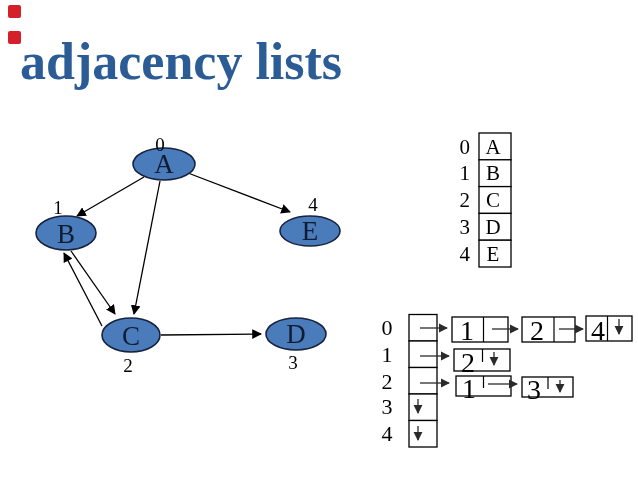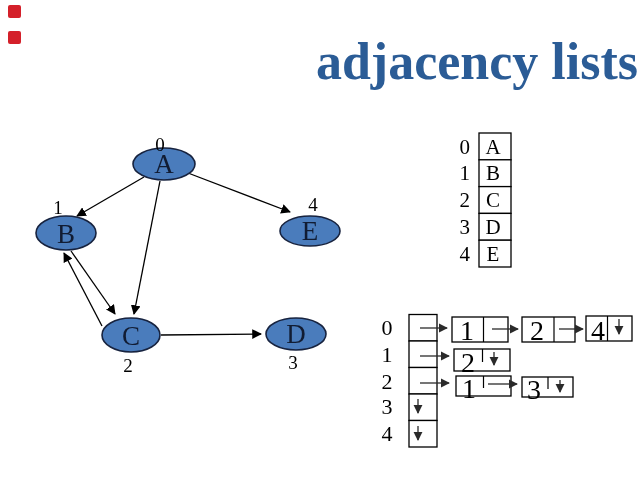--- a/index.html
+++ b/index.html
@@ -15,21 +15,21 @@
     width:13px;height:13px;
     background:#d4202a;
     border-radius:2px;
   }
   .mark1{left:8px;top:5px;}
   .mark2{left:8px;top:31px;}
   .title{
     position:absolute;
     left:20px;top:35px;width:618px;
     margin:0;
-    text-align:right;
+    text-align:left;
     font-size:52px;
     line-height:54px;
     font-weight:bold;
     color:#2b5c96;
     letter-spacing:0px;
   }
   svg.diagram{
     position:absolute;
     left:0;top:0;width:638px;height:479px;
   }

